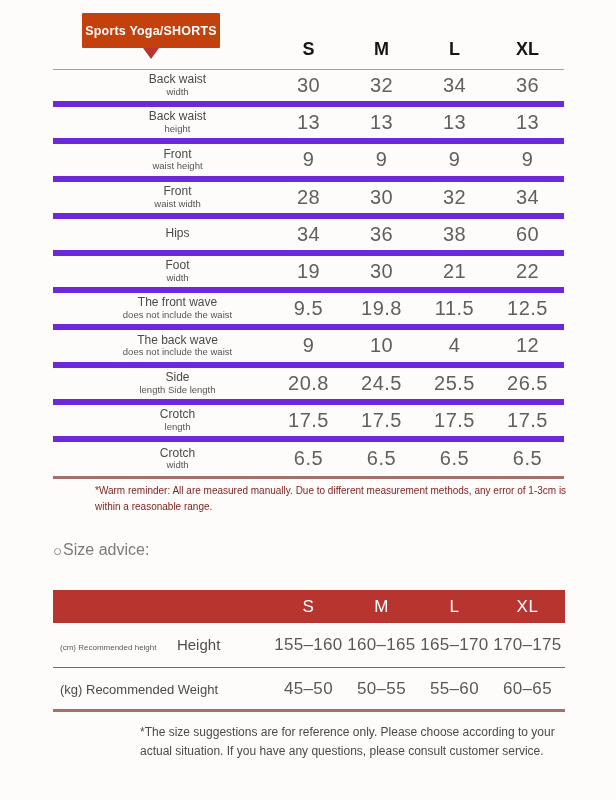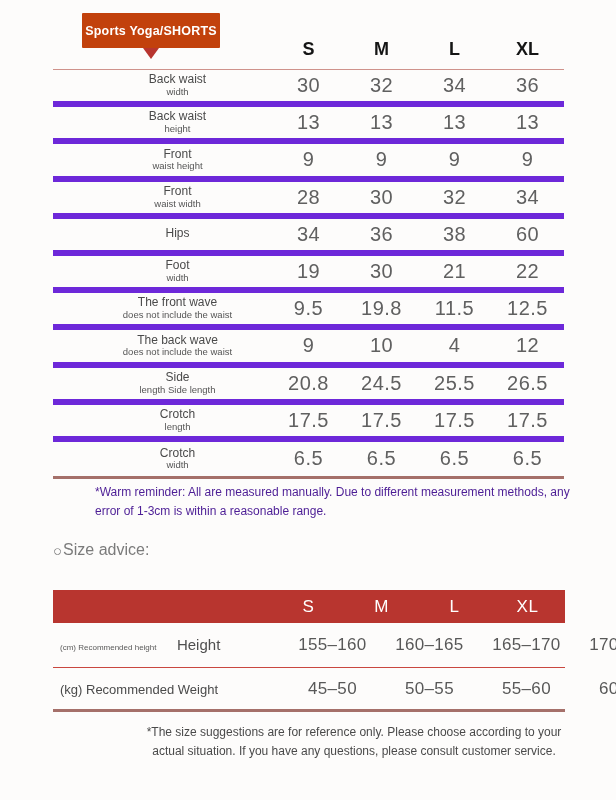--- a/index.html
+++ b/index.html
@@ -19,42 +19,42 @@
   .t1-colh{text-align:center;font-size:18px;font-weight:700;color:#151515;}
   .t1{position:absolute;left:53px;top:69px;width:511px;border-top:1px solid #cf928b;}
   .t1-row{display:grid;grid-template-columns:219px 73px 73px 73px 73px;height:37.2px;
        box-sizing:border-box;border-bottom:6px solid #6d28d9;align-items:center;}
   .t1-row:last-child{border-bottom:3px solid #a5706a;}
   .t1-labelcell{text-align:center;line-height:1.15;padding-left:30px;}
   .t1-label{display:block;font-size:12px;color:#4a4a4a;}
   .t1-sublabel{display:block;font-size:9.5px;color:#555555;}
   .t1-val{text-align:center;font-size:20px;font-weight:300;color:#606060;letter-spacing:.5px;}
 
-  .reminder{position:absolute;left:95px;top:483px;width:480px;font-size:12px;color:#4c1d95;
+  .reminder{position:absolute;left:95px;top:483px;width:480px;font-size:10px;color:#7f1d1d;
        line-height:1.55;}
 
   .advice-title{position:absolute;left:53px;top:541px;font-size:16px;color:#7b7b7b;display:flex;align-items:center;}
   .advice-circle{font-size:15px;margin-right:1px;color:#7b7b7b;}
 
   
   .t2{position:absolute;left:53px;top:590px;width:512px;}
   .t2-bar{height:33px;background:#b8352f;display:grid;grid-template-columns:219px 73px 73px 73px 73px;
        align-items:center;}
   .t2-colh{text-align:center;color:#ffffff;font-size:17px;font-weight:400;letter-spacing:.5px;}
-  .t2-row{display:grid;grid-template-columns:219px 73px 73px 73px 73px;align-items:center;box-sizing:border-box;gap:24px;}
+  .t2-row{display:grid;grid-template-columns:219px 73px 73px 73px 73px;align-items:center;box-sizing:border-box;}
   .t2-row.r1{height:45px;border-bottom:1px solid #c9473f;}
   .t2-row.r2{height:44px;border-bottom:3px solid #a5706a;}
   .t2-labelcell{padding-left:7px;color:#4a4a4a;}
   .t2-prefix{font-size:8px;color:#5a5a5a;}
   .t2-row.r1 .t2-label{font-size:15px;font-weight:300;color:#4f4f4f;margin-left:16px;}
   .t2-row.r2 .t2-label{font-size:13px;color:#4a4a4a;}
   .t2-val{text-align:center;font-size:17px;font-weight:300;color:#585858;letter-spacing:.3px;}
 
   .footnote{position:absolute;left:140px;top:723px;width:428px;font-size:12px;color:#4a4a4a;
-       line-height:1.6;text-align:center;}
+       line-height:1.6;}
 </style>
 </head>
 <body>
 
 <div class="page">
 
   <div class="tag">
     <span class="tag-label">Sports Yoga/SHORTS</span>
   </div>
   <div class="tag-pointer"></div>

